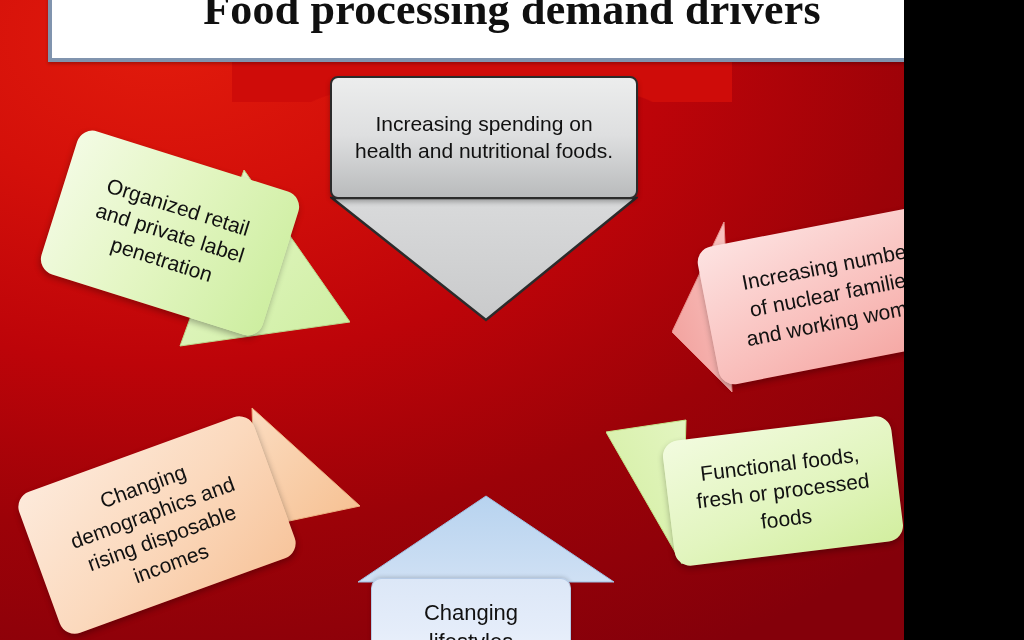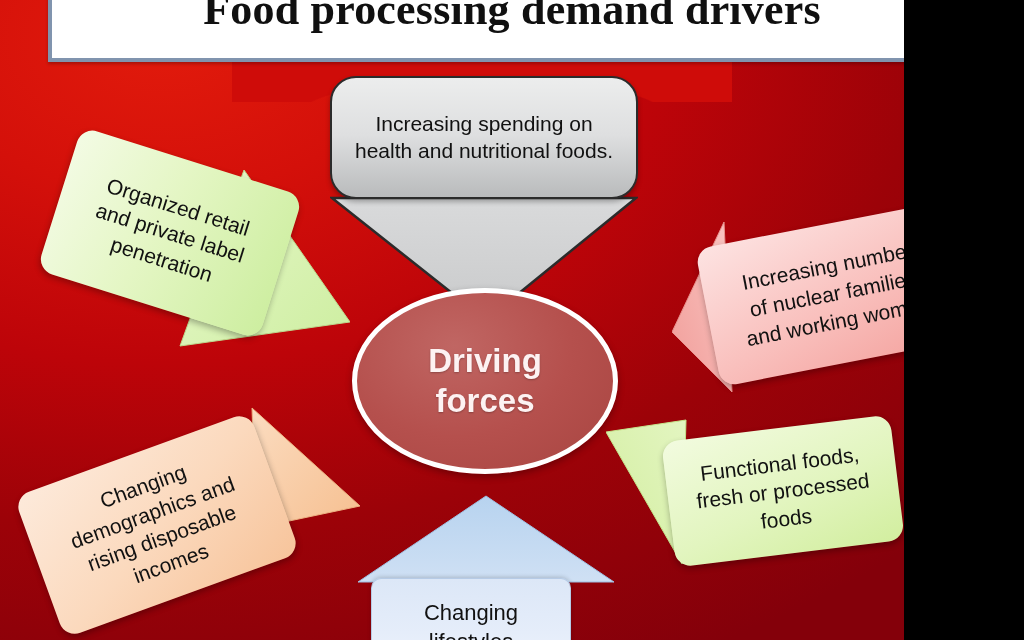--- a/index.html
+++ b/index.html
@@ -107,21 +107,21 @@
     text-align: center;
     color: #111;
   }
   .ctext { display: block; white-space: pre-line; }
   .ptr { position: absolute; }
 
   
   .top-callout .cbody {
     left: 330px; top: 76px;
     width: 308px; height: 123px;
-    border-radius: 26px;
+    border-radius: 8px;
     background: linear-gradient(180deg, #eceded 0%, #dedfe0 48%, #b9bbbc 100%);
     border: 2px solid #2b2b2b;
     font-size: 21px;
     line-height: 1.28;
     padding: 0 16px;
     box-shadow: 0 3px 5px rgba(0,0,0,.28);
     z-index: 6;
   }
   .top-callout .ptr {
     left: 330px; top: 196px;
@@ -348,18 +348,14 @@
         </linearGradient>
       </defs>
       <polygon points="130,2 258,88 2,88" fill="url(#gBlueA)" stroke="#9dbfe2" stroke-width="1"></polygon>
     </svg>
     <div class="cbody">
       <span class="ctext">Changing
 lifestyles</span>
     </div>
   </div>
 
-  <div class="center-ellipse">
-    <span class="center-label">Driving
-forces</span>
-  </div>
 
 </div>
 
 </body></html>

